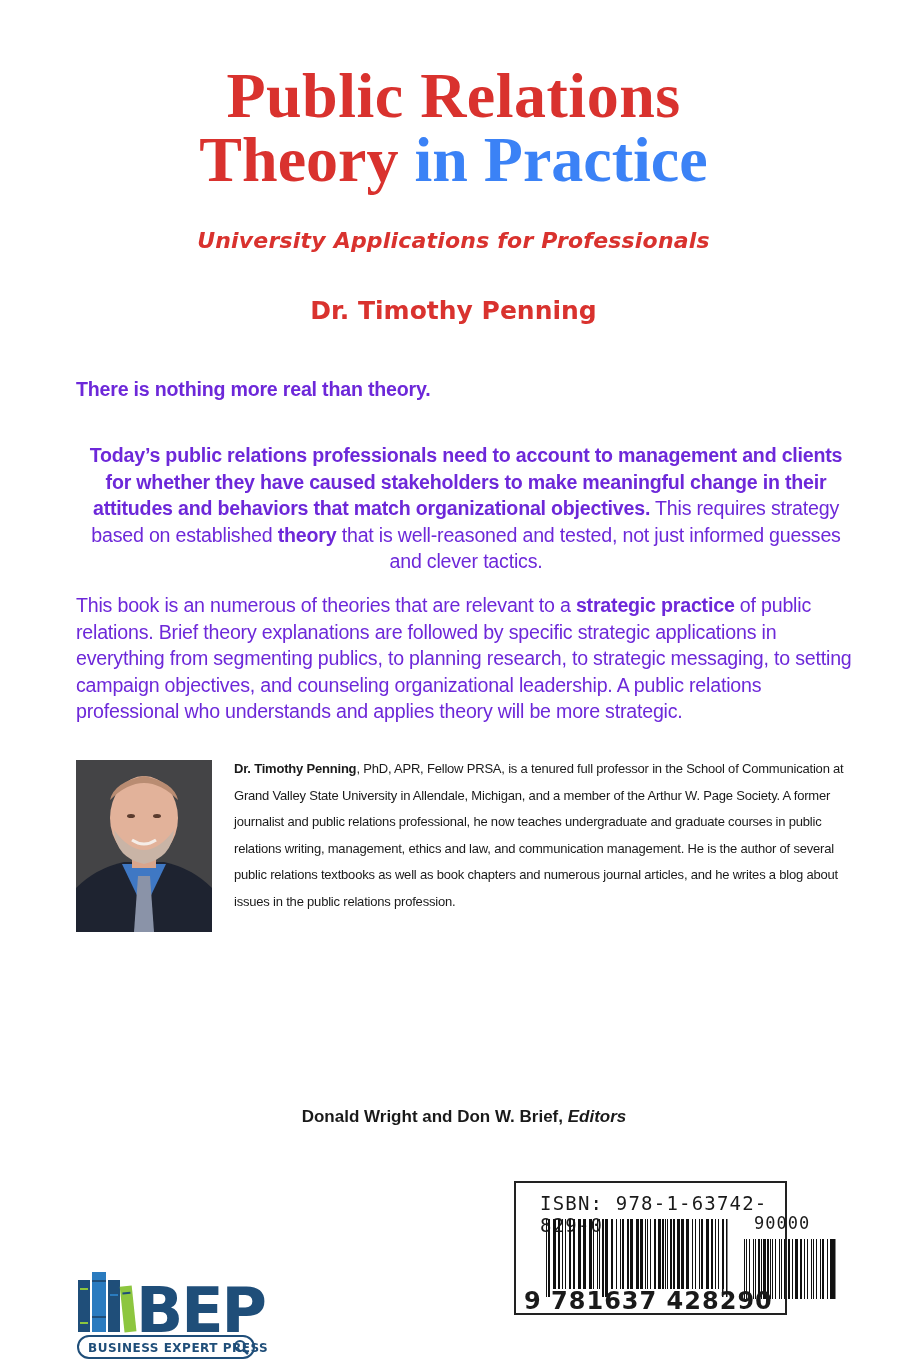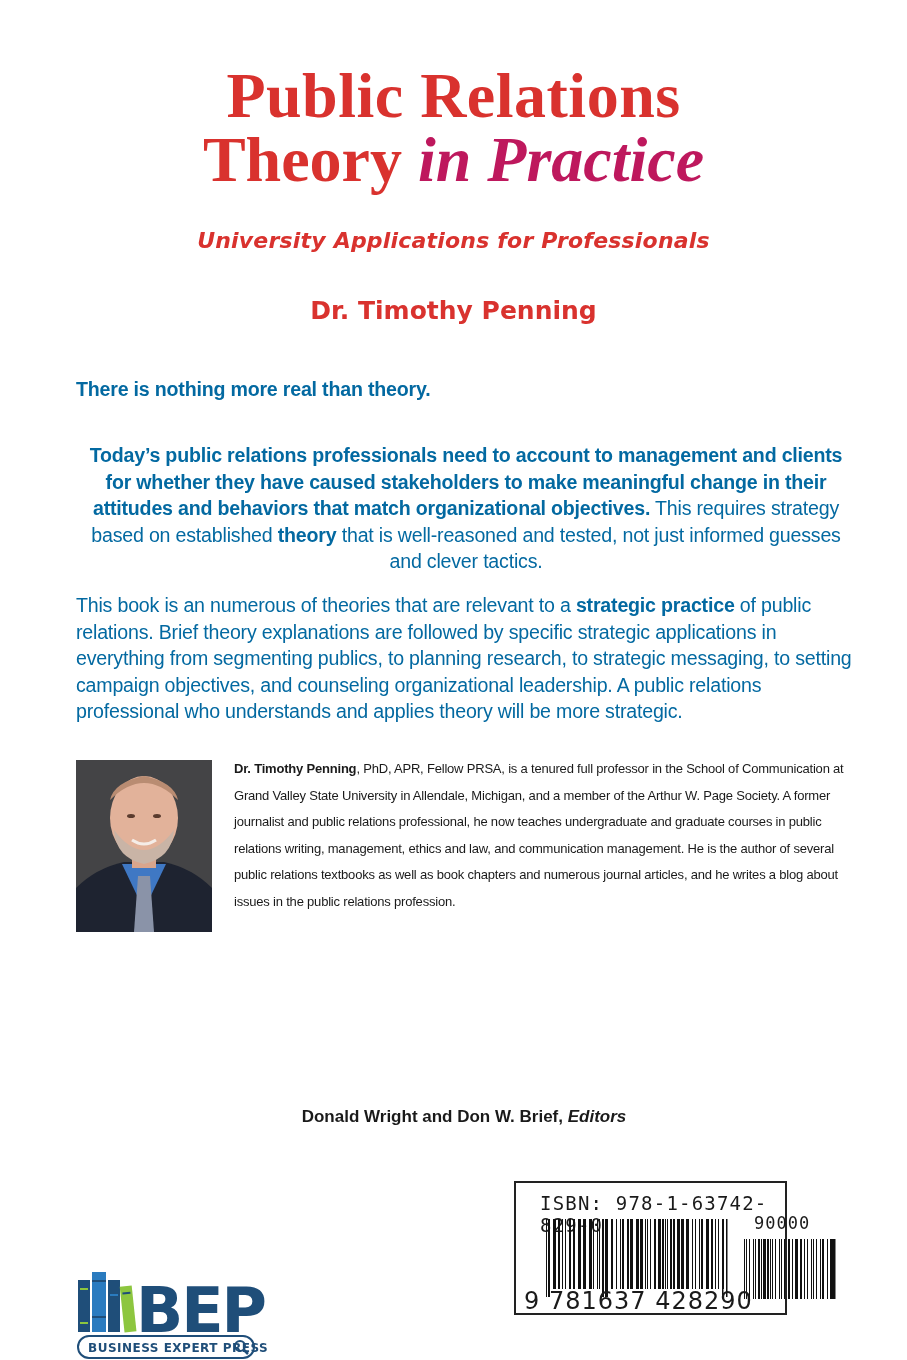--- a/index.html
+++ b/index.html
@@ -2,44 +2,44 @@
 <html><head>
   <meta charset="utf-8">
   <style>
     html, body { margin:0; padding:0; background:#ffffff; }
     body { width:907px; height:1360px; position:relative; overflow:hidden; font-family:"Liberation Sans", sans-serif; color:#1a1a1a; }
     .abs { position:absolute; }
 
     .title { left:0; width:907px; text-align:center; font-family:"Liberation Serif", serif; font-weight:bold; color:#d9322e; line-height:1; }
     #title1 { top:64px; font-size:64px; letter-spacing:0.5px; }
     #title2 { top:128px; font-size:64px; }
-    #title2 .gray { color:#be185d; font-style:italic; }
+    #title2 .gray { color:#3b82f6; }
 
     #subtitle { top:228px; left:0; width:907px; text-align:center; font-family:"DejaVu Sans", sans-serif; font-weight:bold; font-style:italic; color:#d9322e; font-size:22px; letter-spacing:0.2px; }
     #author { top:296px; left:0; width:907px; text-align:center; font-family:"DejaVu Sans", sans-serif; font-weight:bold; color:#d9322e; font-size:25px; }
 
-    .body-text { left:76px; width:780px; font-size:19.6px; line-height:26.5px; color:#0369a1; letter-spacing:-0.2px; }
+    .body-text { left:76px; width:780px; font-size:19.6px; line-height:26.5px; color:#6d28d9; letter-spacing:-0.2px; }
     .b { font-weight:bold; }
     #p1 { top:376px; font-weight:bold; }
     #p2 { top:442px;text-align:center; }
     #p3 { top:592px; }
 
     #photo { left:76px; top:760px; width:136px; height:172px; background:linear-gradient(180deg,#4a4a4c 0%,#3b3b3d 100%); overflow:hidden; }
     #bio { left:76px; top:756px; width:780px; font-size:13px; line-height:26.5px; letter-spacing:-0.2px; }
     #bio .float { float:left; width:158px; height:184px; }
 
     #collection { top:1104px; left:0; width:928px; text-align:center; }
     #collection-title { font-weight:bold; font-size:17px; display:inline-block; border-bottom:1.5px solid #222; padding:0 2px 2px; }
     #collection-editors { font-weight:bold; font-size:17px; margin-top:3px; }
     #collection-editors i { font-style:italic; }
 
     #barcode-box { left:514px; top:1181px; width:273px; height:134px; border:2px solid #222; background:#fff; box-sizing:border-box; }
     #isbn-label { position:absolute; left:24px; top:9px; font-family:"DejaVu Sans Mono", monospace; font-size:19px; letter-spacing:1.2px; }
     #price-code { position:absolute; left:238px; top:30px; font-family:"DejaVu Sans Mono", monospace; font-size:17px; letter-spacing:1px; }
-    #ean-digits { position:absolute; left:8px; top:104px; font-family:"DejaVu Sans", sans-serif; font-size:24px; letter-spacing:1px; }
+    #ean-digits { position:absolute; left:8px; top:104px; font-family:"DejaVu Sans", sans-serif; font-size:24px; letter-spacing:1px;font-weight:bold; }
     #bars-main { position:absolute; left:30px; top:36px; width:182px; height:78px; }
     #bars-addon { position:absolute; left:228px; top:56px; width:92px; height:60px; }
 
     #logo { left:76px; top:1220px; width:270px; height:110px;margin-top:48px; }
   </style>
 </head>
 <body>
 
 <div class="abs title" id="title1">Public Relations</div>
 <div class="abs title" id="title2">

